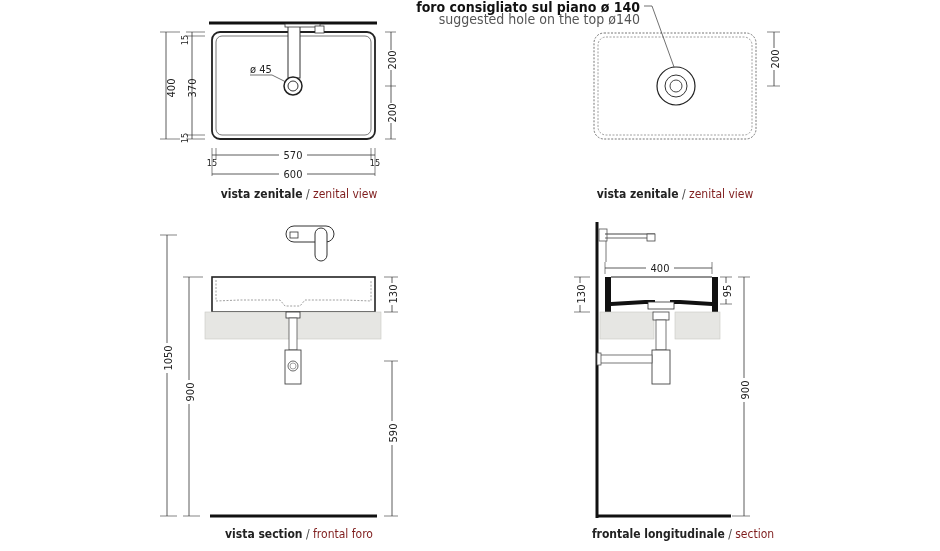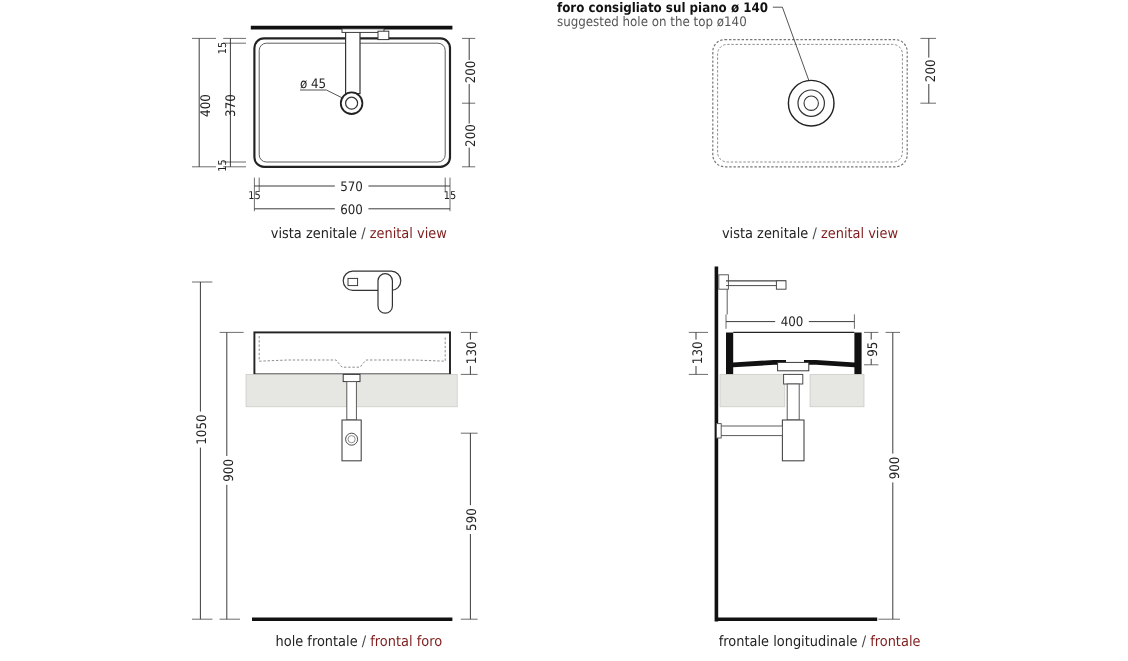--- a/index.html
+++ b/index.html
@@ -1,23 +1,23 @@
 <!DOCTYPE html>
 <html><head>
 <meta charset="utf-8">
 <style>
   html, body { margin:0; padding:0; background:#ffffff; }
   body { width:940px; height:551px; position:relative; overflow:hidden; font-family:"DejaVu Sans Condensed","DejaVu Sans",sans-serif; }
   svg { position:absolute; left:0; top:0; }
   .dim { font-family:"DejaVu Sans",sans-serif; font-size:11px; fill:#222; font-stretch:condensed; }
   .cap { position:absolute; font-size:12px; color:#222; white-space:nowrap; transform:translateX(-50%); }
-  .cap b { font-weight:normal; }
+  .cap b { font-weight:bold; }
   .cap .sep { color:#444; }
   .cap .en { color:#7f1d1d; }
-  .note { position:absolute; font-size:11px; line-height:12px; white-space:nowrap; }
+  .note { position:absolute; font-size:14px; line-height:12px; white-space:nowrap; text-align:right; }
   .note .it { color:#111; font-weight:bold; }
   .note .en { color:#555; }
 </style>
 </head>
 <body>
 
 <svg width="940" height="551" viewBox="0 0 940 551">
   <defs>
     <marker id="tick" markerWidth="6" markerHeight="6" refX="3" refY="3" orient="auto">
       <circle cx="3" cy="3" r="1.2" fill="#222"></circle>
@@ -197,21 +197,21 @@
   <b>vista zenitale</b>
   <span class="sep">/</span>
   <span class="en">zenital view</span>
 </div>
 <div class="cap" style="left:675px; top:187px;">
   <b>vista zenitale</b>
   <span class="sep">/</span>
   <span class="en">zenital view</span>
 </div>
 <div class="cap" style="left:299px; top:527px;">
-  <b>hole frontale</b>
+  <b>vista section</b>
   <span class="sep">/</span>
   <span class="en">frontal foro</span>
 </div>
 <div class="cap" style="left:683px; top:527px;">
   <b>frontale longitudinale</b>
   <span class="sep">/</span>
-  <span class="en">frontale</span>
+  <span class="en">section</span>
 </div>
 
 </body></html>

